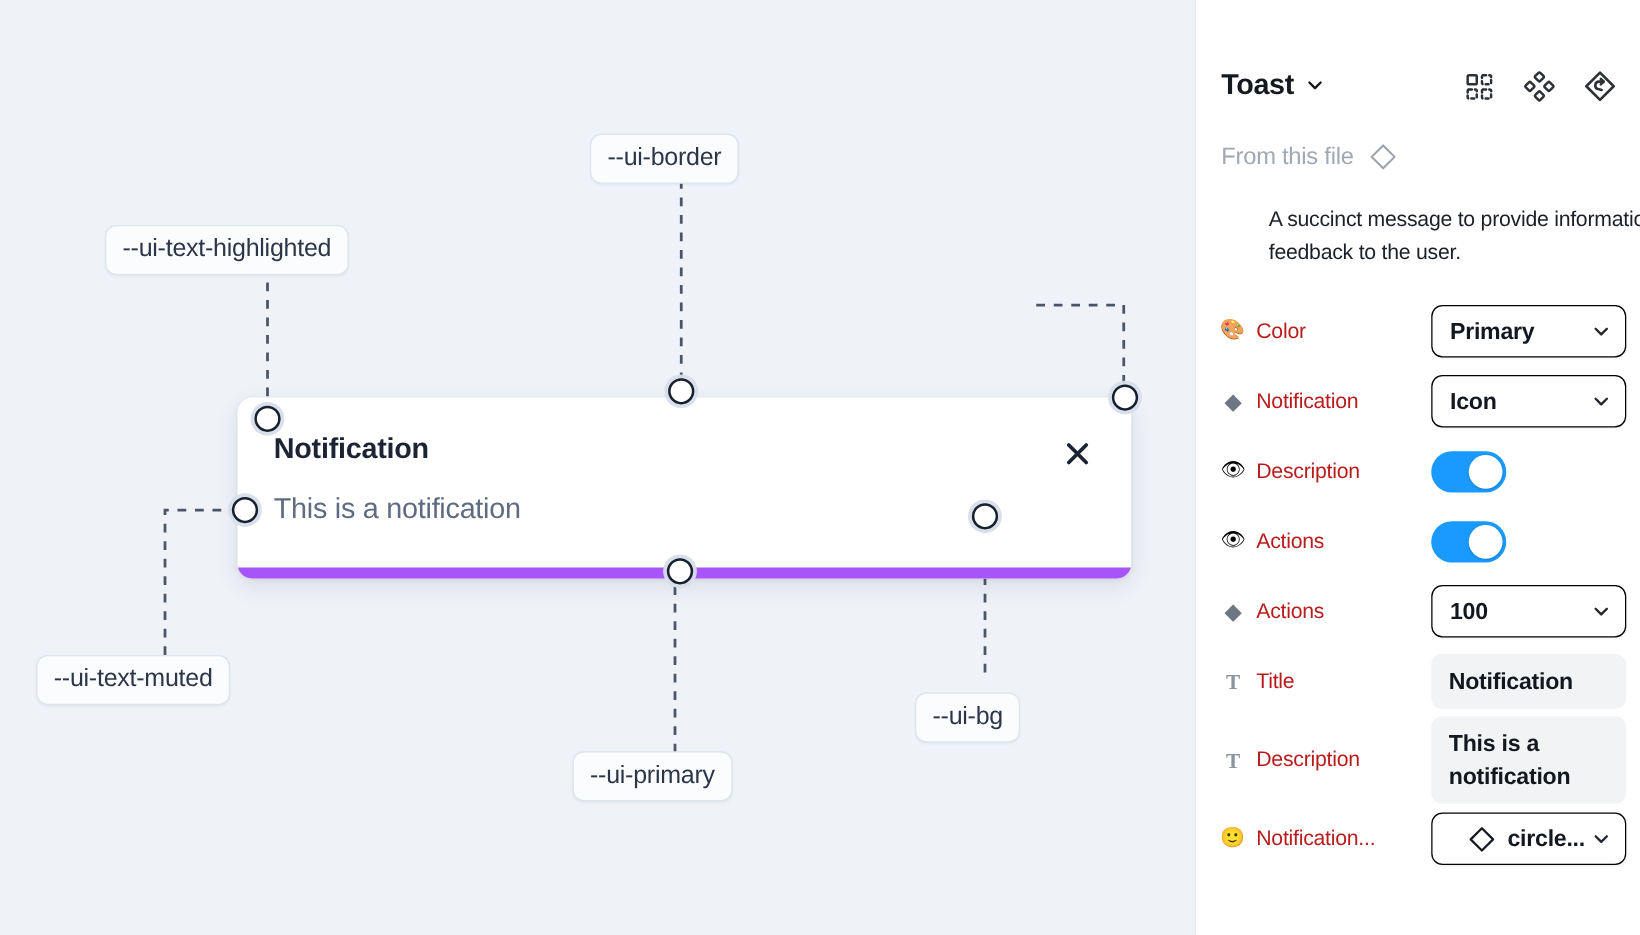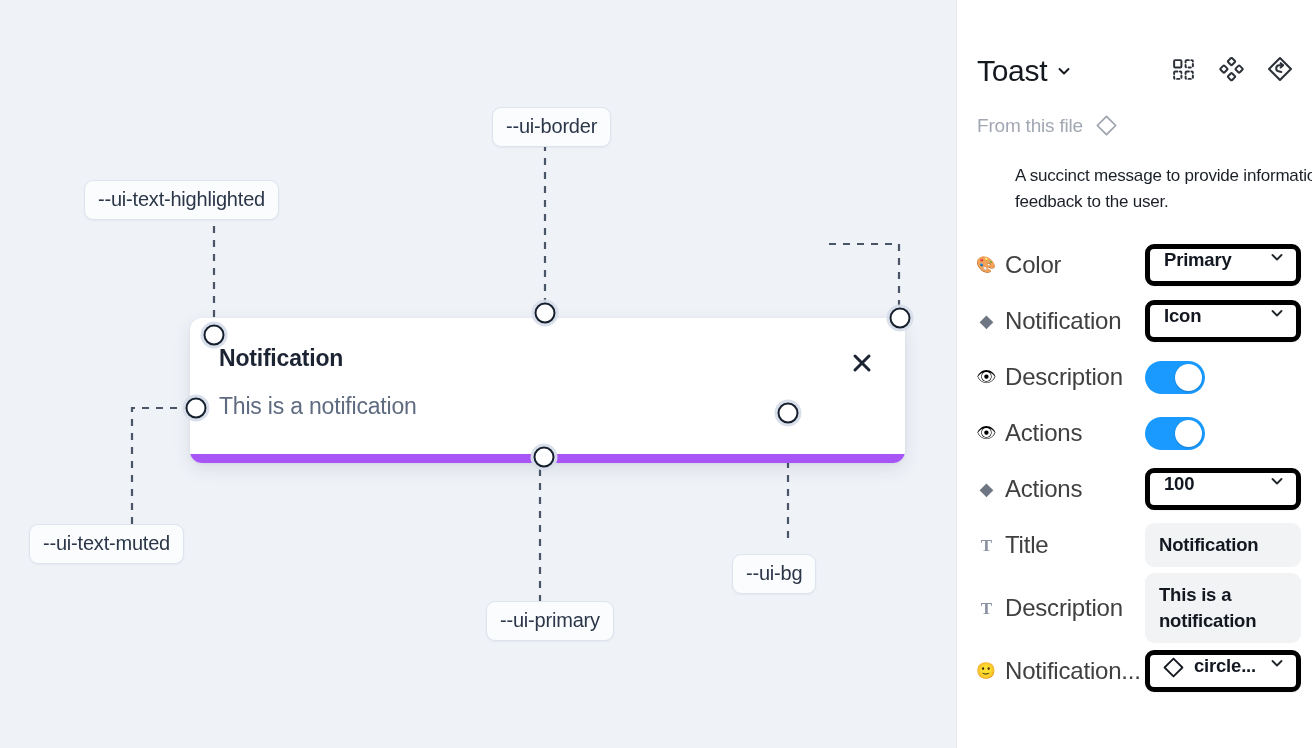--- a/index.html
+++ b/index.html
@@ -91,21 +91,21 @@
   #panel-header {
     position: absolute; left: 20px; top: 54px;
     width: 316px; height: 38px;
   }
   #panel-title-wrap {
     position: absolute; left: 0; top: 0;
     display: flex; align-items: center; gap: 9px;
     cursor: pointer;
   }
   #panel-title {
-    font-size: 30px; font-weight: 400; color: #141920;
+    font-size: 23px; font-weight: 700; color: #141920;
     letter-spacing: -0.3px;
   }
   #panel-icons {
     position: absolute; right: 0; top: 2px;
     display: flex; align-items: center; gap: 23px;
   }
   .hdr-icon { cursor: pointer; display: block; color: #2c3138; }
 
   #from-file-row {
     position: absolute; left: 20px; top: 113px;
@@ -136,33 +136,33 @@
   .prop-ico {
     width: 19px; height: 19px;
     display: flex; align-items: center; justify-content: center;
     font-size: 16px; line-height: 1;
   }
   .prop-ico.tglyph {
     font-family: "Liberation Serif", serif;
     font-weight: 700; font-size: 17px; color: #8b93a0;
   }
   .prop-label {
-    font-size: 24px; color: #404040; letter-spacing: -0.2px;
+    font-size: 17px; color: #b91c1c; letter-spacing: -0.2px;
     white-space: nowrap; overflow: hidden; text-overflow: ellipsis;
   }
   .prop-ctrl { flex: 1 1 auto; display: flex; justify-content: flex-start; }
 
   .select {
     position: relative;
     width: 156px; box-sizing: border-box;
     background: #ffffff;
-    border: 5px solid #000000;
+    border: 1px solid #000000;
     border-radius: 9px;
     height: 42px;
-    display: flex; align-items: flex-start;
+    display: flex; align-items: center;
     padding: 0 11px 0 14px;
     cursor: pointer;
     box-shadow: 0 1px 1.5px rgba(30,40,60,0.05);
   }
   .select .sel-val {
     flex: 1 1 auto;
     font-size: 18.5px; font-weight: 700; color: #121720;
     letter-spacing: -0.2px;
     white-space: nowrap; overflow: hidden;
   }
@@ -233,23 +233,23 @@
     </div>
 
     <div class="anchor" style="left:214px; top:335px;"></div>
     <div class="anchor" style="left:545px; top:313px;"></div>
     <div class="anchor" style="left:900px; top:318px;"></div>
     <div class="anchor" style="left:196px; top:408px;"></div>
     <div class="anchor" style="left:544px; top:457px;"></div>
     <div class="anchor" style="left:788px; top:413px;"></div>
 
     <div class="pill" style="left:84px;  top:180px;">--ui-text-highlighted</div>
-    <div class="pill" style="left:492px; top:107px;">--ui-border</div>
+    <div class="pill" style="left:472px; top:107px;">--ui-border</div>
     <div class="pill" style="left:29px;  top:524px;">--ui-text-muted</div>
-    <div class="pill" style="left:458px; top:601px;margin-left:28px;">--ui-primary</div>
+    <div class="pill" style="left:458px; top:601px;">--ui-primary</div>
     <div class="pill" style="left:732px; top:538px;margin-top:16px;">--ui-bg</div>
   </div>
 
   <div id="panel">
 
     <div id="panel-header">
       <div id="panel-title-wrap">
         <span id="panel-title">Toast</span>
         <span style="display:flex;color:#141920;">
           <svg width="16" height="16" viewBox="0 0 16 16" fill="none" stroke="currentColor" stroke-width="1.9" stroke-linecap="round" stroke-linejoin="round">
@@ -392,21 +392,21 @@
           <div class="textbox">This is a notification</div>
         </div>
       </div>
 
       <div class="prop-row">
         <div class="prop-left">
           <span class="prop-ico">🙂</span>
           <span class="prop-label">Notification...</span>
         </div>
         <div class="prop-ctrl">
-          <div class="select" style="padding-left:11px;">
+          <div class="select" style="padding-left:27px;">
             <span class="sel-ico">
               <svg width="25" height="25" viewBox="0 0 24 24" fill="none" stroke="#141920" stroke-width="1.7" stroke-linejoin="round">
                   <path d="M12 3.4 L20.6 12 L12 20.6 L3.4 12 Z"></path>
                 </svg>
             </span>
             <span class="sel-val">circle...</span>
             <span class="chev">
               <svg width="16" height="16" viewBox="0 0 16 16" fill="none" stroke="currentColor" stroke-width="1.9" stroke-linecap="round" stroke-linejoin="round">
                   <path d="M3.5 6 L8 10.5 L12.5 6"></path>
                 </svg>

